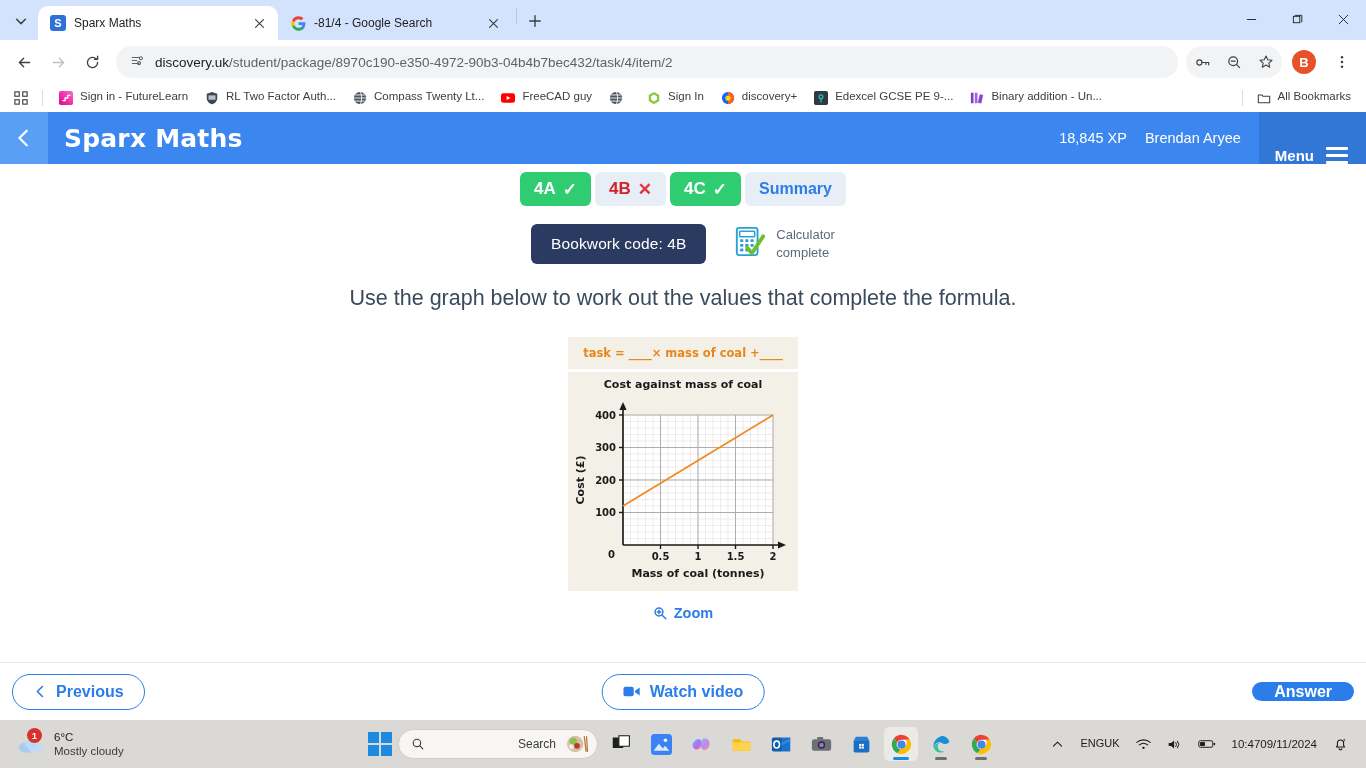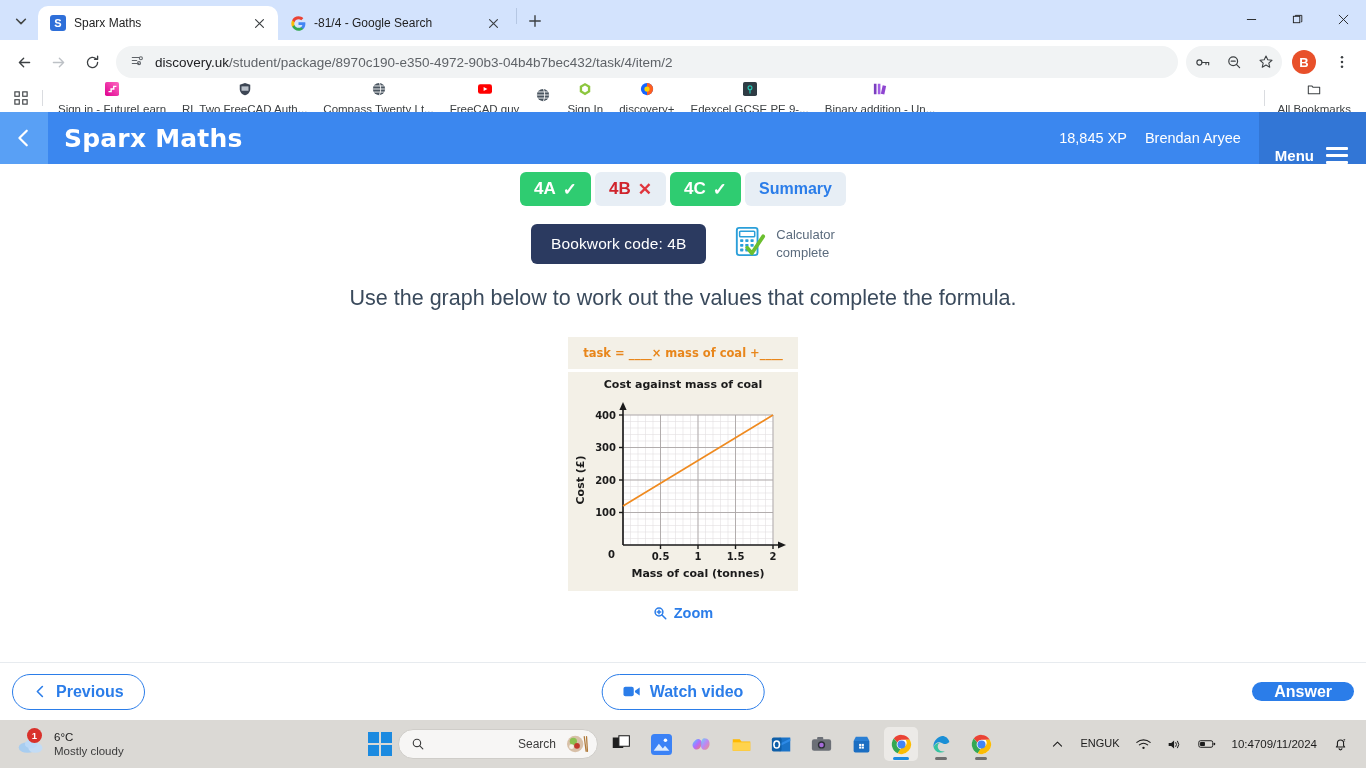--- a/index.html
+++ b/index.html
@@ -56,21 +56,21 @@
   .avatar-b {
     width: 24px; height: 24px; border-radius: 50%; background: #e8502a; color: #fff;
     font-size: 13px; font-weight: bold; display: flex; align-items: center; justify-content: center;
     margin: 0 8px; cursor: pointer;
   }
 
   
   .bookmarks { height: 28px; background: #ffffff; display: flex; align-items: center; padding: 0 8px; gap: 2px; font-size: 11.5px; color: #3c4043; }
   .bm-apps { width: 26px; height: 24px; display: flex; align-items: center; justify-content: center; border-radius: 4px; cursor: pointer; }
   .bm-divider { width: 1px; height: 16px; background: #dadce0; margin: 0 6px; }
-  .bm { display: flex; align-items: center; gap: 6px; padding: 3px 7px; border-radius: 4px; cursor: pointer; white-space: nowrap; flex-direction: column; }
+  .bm { display: flex; align-items: flex-start; gap: 6px; padding: 3px 7px; border-radius: 4px; cursor: pointer; white-space: nowrap; }
   .bm .bmicon { width: 16px; height: 16px; flex: 0 0 16px; display: flex; align-items: center; justify-content: center; }
   .bm-right { margin-left: auto; display: flex; align-items: center; }
 
   
   .page { flex: 1; background: #ffffff; position: relative; overflow: hidden; display:flex; flex-direction: column; }
 
   .appbar { height: 52px; background: #3b87ef; display: flex; align-items: center; position: relative; flex: 0 0 52px; }
   .appbar .back { width: 48px; height: 52px; display:flex; align-items:center; justify-content:center; background: #59a0f5; cursor: pointer; }
   .appbar .brand { font-size: 25px; font-weight: bold; color: #fff; margin-left: 16px; letter-spacing: .2px; font-family: "DejaVu Sans", sans-serif; }
   .appbar .right { margin-left: auto; display: flex; align-items: center; height: 100%; }
@@ -321,21 +321,21 @@
       <span>Sign in - FutureLearn</span>
     </div>
 
     <div class="bm">
       <span class="bmicon">
         <svg viewBox="0 0 16 16" width="14" height="14">
             <path d="M8 1l6 2v5c0 4-3 6.5-6 7-3-.5-6-3-6-7V3z" fill="#3d4654"></path>
             <rect x="4" y="5" width="8" height="5" fill="#b9c0c9"></rect>
           </svg>
       </span>
-      <span>RL Two FreeCAD Auth...</span>
+      <span>RL Two Factor Auth...</span>
     </div>
 
     <div class="bm">
       <span class="bmicon">
         <svg viewBox="0 0 16 16" width="14" height="14">
             <circle cx="8" cy="8" r="7" fill="#4a5560"></circle>
             <path d="M8 1c2.5 2 2.5 12 0 14M1 8h14M2.5 4.5h11M2.5 11.5h11" fill="none" stroke="#fff" stroke-width="1"></path>
           </svg>
       </span>
       <span>Compass Twenty Lt...</span>

